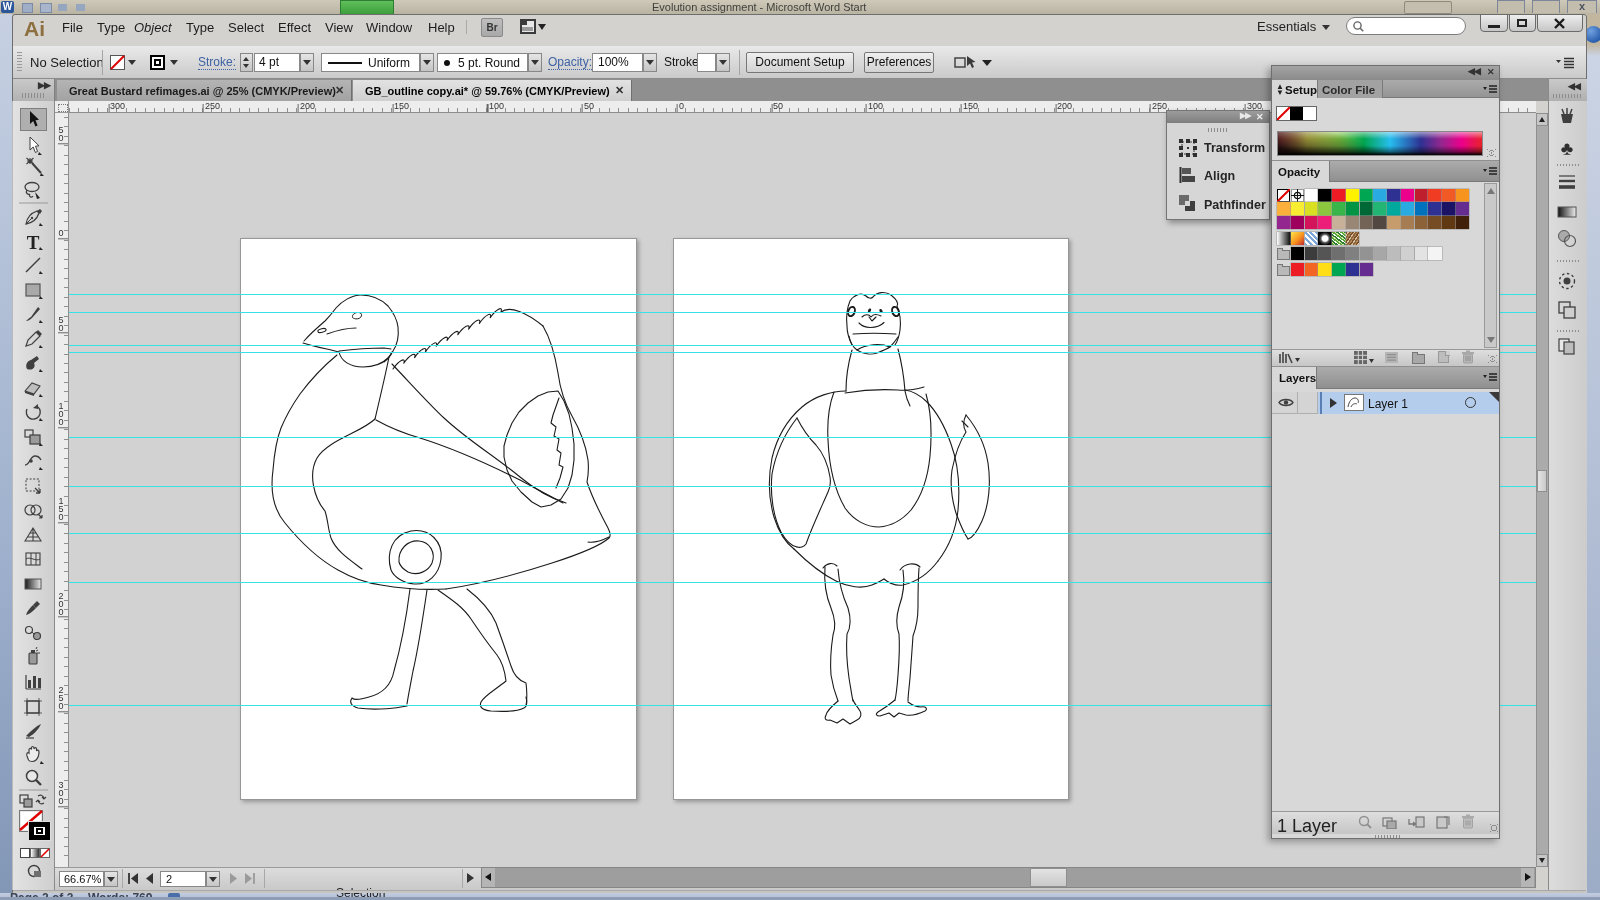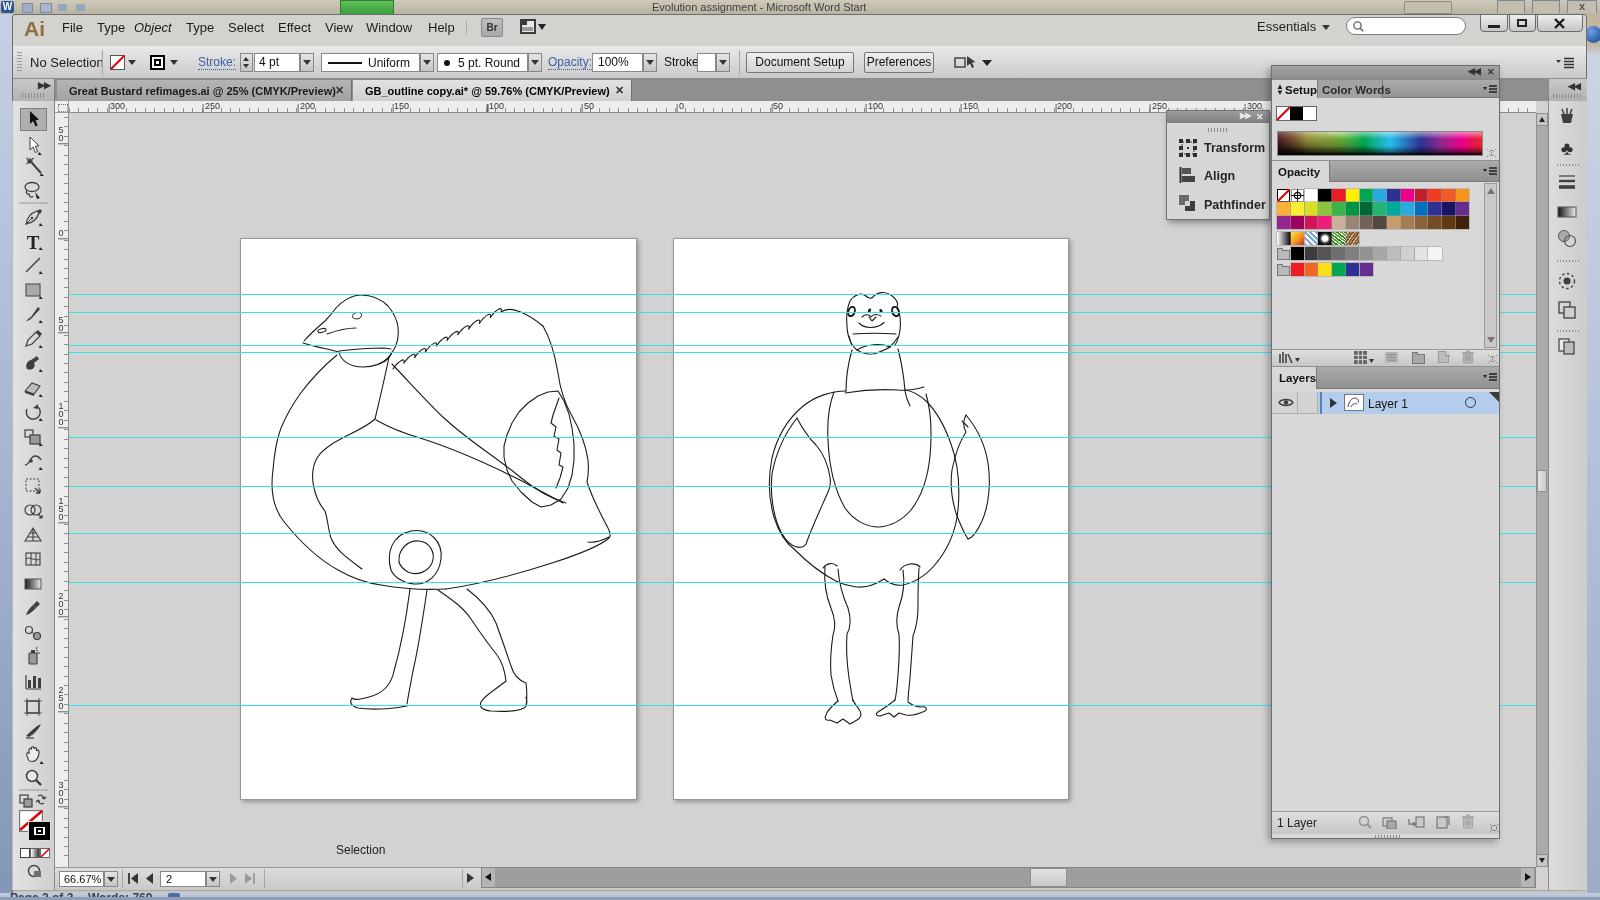--- a/index.html
+++ b/index.html
@@ -435,21 +435,21 @@
 
 <div class="a" style="left:1272px;top:66px;width:227px;height:14px;background:linear-gradient(#A4A4A4,#8A8A8A);"></div>
 <div class="a tx" style="left:1468px;top:66px;font-size:9px;font-weight:bold;color:#333;letter-spacing:-1px;">◀◀</div>
 <div class="a tx" style="left:1487px;top:67px;font-size:9px;font-weight:bold;color:#333;">✕</div>
 <div class="a" style="left:1272px;top:80px;width:227px;height:18px;background:linear-gradient(#ABABAB,#949494);border-bottom:1px solid #7A7A7A;box-sizing:border-box;"></div>
 <div class="a" style="left:1272px;top:80px;width:46px;height:18px;background:#D8D8D8;border-right:1px solid #7A7A7A;box-sizing:border-box;"></div>
 <div class="a tx" style="left:1276px;top:82px;font-size:8px;color:#222;">▲<br></div>
 <div class="a tx" style="left:1276px;top:88px;font-size:8px;color:#222;">▼</div>
 <div class="a tx" style="left:1285px;top:84px;font-size:11.5px;font-weight:bold;color:#111;">Setup</div>
 <div class="a" style="left:1318px;top:80px;width:65px;height:18px;background:#A2A2A2;border-right:1px solid #7A7A7A;box-sizing:border-box;"></div>
-<div class="a tx" style="left:1322px;top:84px;font-size:11.5px;font-weight:bold;color:#2b2b2b;">Color Words</div>
+<div class="a tx" style="left:1322px;top:84px;font-size:11.5px;font-weight:bold;color:#2b2b2b;">Color File</div>
 <svg class="a" style="left:1483px;top:85px;" width="14" height="9" viewBox="0 0 14 9">
     <path d="M0,2 l4,0 -2,3 Z" fill="#222"></path>
     <path d="M6,1 h8 M6,4 h8 M6,7 h8" stroke="#222" stroke-width="1.4"></path>
   </svg>
 
 <div class="a" style="left:1276px;top:106px;width:41px;height:15px;border:1px solid #666;box-sizing:border-box;background:#fff;"></div>
 <div class="a" style="left:1277px;top:107px;width:13px;height:13px;background:#fff;"></div>
 <svg class="a" style="left:1277px;top:107px;" width="13" height="13">
     <line x1="0" y1="13" x2="13" y2="0" stroke="#E00000" stroke-width="2"></line>
   </svg>
@@ -600,21 +600,21 @@
 <div class="a" style="left:1330px;top:398px;width:0;height:0;border-top:5px solid transparent;border-bottom:5px solid transparent;border-left:7px solid #333;"></div>
 <div class="a" style="left:1344px;top:394px;width:20px;height:17px;background:#fff;border:1px solid #777;box-sizing:border-box;"></div>
 <svg class="a" style="left:1344px;top:394px;" width="20" height="17" viewBox="0 0 20 17">
     <path d="M4,13 C5,7 8,4 11,4 C14,4 15,7 14,9 M7,13 C8,10 11,9 13,10" fill="none" stroke="#333" stroke-width="0.9"></path>
   </svg>
 <div class="a tx" style="left:1368px;top:397px;font-size:12px;color:#111;">Layer 1</div>
 <div class="a" style="left:1465px;top:397px;width:11px;height:11px;border:1.6px solid #333;border-radius:50%;box-sizing:border-box;"></div>
 <div class="a" style="left:1489px;top:392px;width:0;height:0;border-top:10px solid #3a3a3a;border-left:10px solid transparent;"></div>
 
 <div class="a" style="left:1272px;top:811px;width:227px;height:23px;background:linear-gradient(#DEDEDE,#C6C6C6);border-top:1px solid #999;box-sizing:border-box;"></div>
-<div class="a tx" style="left:1277px;top:816px;font-size:12px;color:#222;">1 Layer</div>
+<div class="a tx" style="left:1277px;top:816px;font-size:18px;color:#222;">1 Layer</div>
 <svg class="a" style="left:1357px;top:815px;" width="15" height="14" viewBox="0 0 15 14">
     <circle cx="7" cy="6" r="4.5" fill="none" stroke="#8F8F8F" stroke-width="1.4"></circle>
     <line x1="10" y1="9" x2="14" y2="13" stroke="#8F8F8F" stroke-width="1.8"></line>
   </svg>
 <svg class="a" style="left:1382px;top:815px;" width="16" height="14" viewBox="0 0 16 14">
     <rect x="1" y="3" width="9" height="8" fill="none" stroke="#777" stroke-width="1.2"></rect>
     <rect x="5" y="6" width="9" height="8" fill="#A9A9A9" stroke="#777" stroke-width="1.2"></rect>
   </svg>
 <svg class="a" style="left:1408px;top:815px;" width="17" height="14" viewBox="0 0 17 14">
     <path d="M1,4 V9 H6" fill="none" stroke="#777" stroke-width="1.3"></path>
@@ -704,21 +704,21 @@
   </svg>
 <div class="a" style="left:160px;top:871px;width:46px;height:16px;background:#fff;border:1px solid #888;box-sizing:border-box;font-size:11px;color:#111;line-height:14px;padding-left:5px;">2</div>
 <div class="a" style="left:206px;top:871px;width:14px;height:16px;background:linear-gradient(#E5E5E5,#C5C5C5);border:1px solid #888;box-sizing:border-box;"></div>
 <div class="a" style="left:209px;top:877px;width:0;height:0;border-left:4px solid transparent;border-right:4px solid transparent;border-top:5px solid #333;"></div>
 <svg class="a" style="left:228px;top:873px;" width="32" height="11" viewBox="0 0 32 11">
     <path d="M2,0 L9,5.5 L2,11 Z" fill="#9a9a9a"></path>
     <path d="M17,0 L24,5.5 L17,11 Z" fill="#9a9a9a"></path>
     <path d="M26,0 V11" stroke="#9a9a9a" stroke-width="1.8"></path>
   </svg>
 <div class="a" style="left:264px;top:869px;width:1px;height:19px;background:#A8A8A8;"></div>
-<div class="a tx" style="left:336px;top:843px;font-size:12px;color:#222;">Selection</div>
+<div class="a tx" style="left:336px;top:886px;font-size:12px;color:#222;">Selection</div>
 <div class="a" style="left:462px;top:869px;width:1px;height:19px;background:#A8A8A8;"></div>
 <div class="a" style="left:467px;top:873px;width:0;height:0;border-top:5px solid transparent;border-bottom:5px solid transparent;border-left:7px solid #333;"></div>
 
 <div class="a" style="left:481px;top:867px;width:1055px;height:21px;background:#9E9E9E;border:1px solid #868686;box-sizing:border-box;"></div>
 <div class="a" style="left:482px;top:868px;width:13px;height:19px;background:#B5B5B5;"></div>
 <div class="a" style="left:485px;top:873px;width:0;height:0;border-top:4.5px solid transparent;border-bottom:4.5px solid transparent;border-right:6px solid #111;"></div>
 <div class="a" style="left:1521px;top:868px;width:13px;height:19px;background:#B5B5B5;"></div>
 <div class="a" style="left:1525px;top:873px;width:0;height:0;border-top:4.5px solid transparent;border-bottom:4.5px solid transparent;border-left:6px solid #111;"></div>
 <div class="a" style="left:1030px;top:868px;width:37px;height:19px;background:linear-gradient(#E3E3E3,#C9C9C9);border:1px solid #8F8F8F;box-sizing:border-box;"></div>
 

